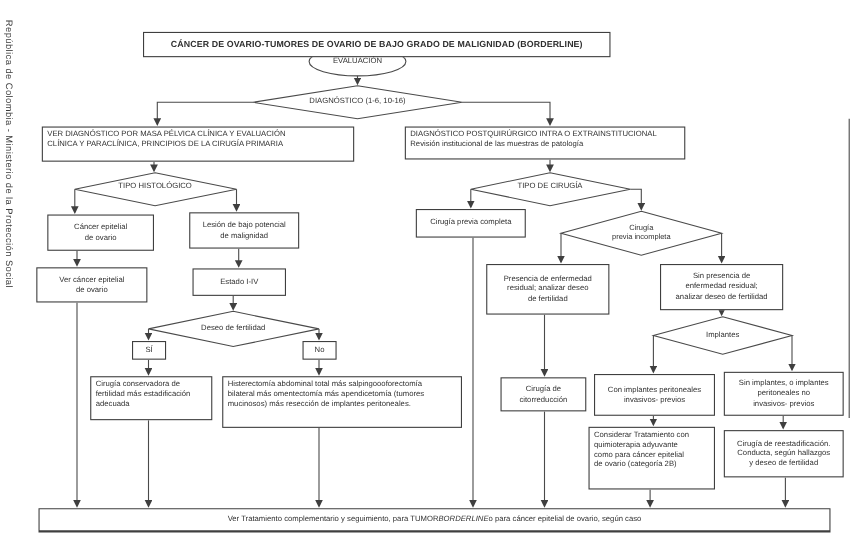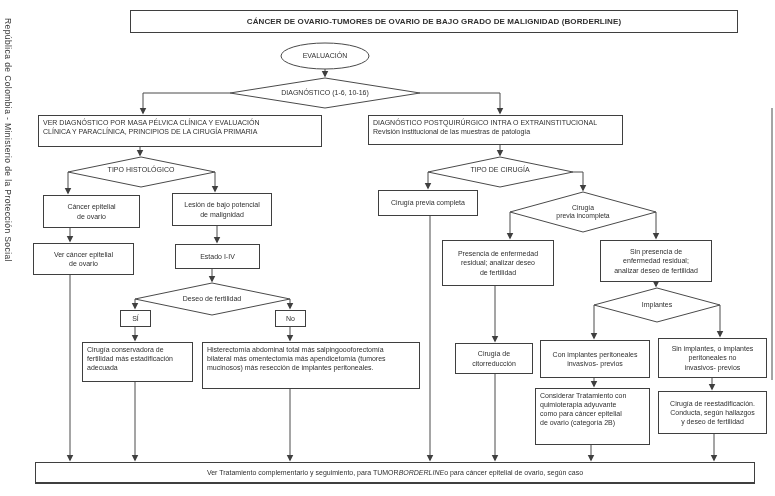--- a/index.html
+++ b/index.html
@@ -87,21 +87,21 @@
       <line x1="594" y1="378" x2="594" y2="386" marker-end="url(#arw)"></line>
       <line x1="712" y1="378" x2="712" y2="389" marker-end="url(#arw)"></line>
       <line x1="591" y1="445" x2="591" y2="460" marker-end="url(#arw)"></line>
       <line x1="714" y1="434" x2="714" y2="460" marker-end="url(#arw)"></line>
       <line x1="772" y1="108" x2="772" y2="380"></line>
     </g>
   </svg>
 
   <div class="vtext">República de Colombia - Ministerio de la Protección Social</div>
 
-  <div class="titlebox" style="left:130px;top:10px;width:608px;height:23px;">CÁNCER DE OVARIO-TUMORES DE OVARIO DE BAJO GRADO DE MALIGNIDAD (BORDERLINE)</div>
+  <div class="titlebox" style="left:130px;top:29px;width:425px;height:23px;">CÁNCER DE OVARIO-TUMORES DE OVARIO DE BAJO GRADO DE MALIGNIDAD (BORDERLINE)</div>
 
   <div class="dlabel" style="left:285px;top:52px;width:80px;">EVALUACIÓN</div>
 
   <div class="dlabel" style="left:245px;top:89px;width:160px;">DIAGNÓSTICO (1-6, 10-16)</div>
 
   <div class="box leftal" style="left:38px;top:115px;width:284px;height:32px;">VER DIAGNÓSTICO POR MASA PÉLVICA CLÍNICA Y EVALUACIÓN
 CLÍNICA Y PARACLÍNICA, PRINCIPIOS DE LA CIRUGÍA PRIMARIA</div>
 
   <div class="box leftal" style="left:368px;top:115px;width:255px;height:30px;">DIAGNÓSTICO POSTQUIRÚRGICO INTRA O EXTRAINSTITUCIONAL
 Revisión institucional de las muestras de patología</div>

